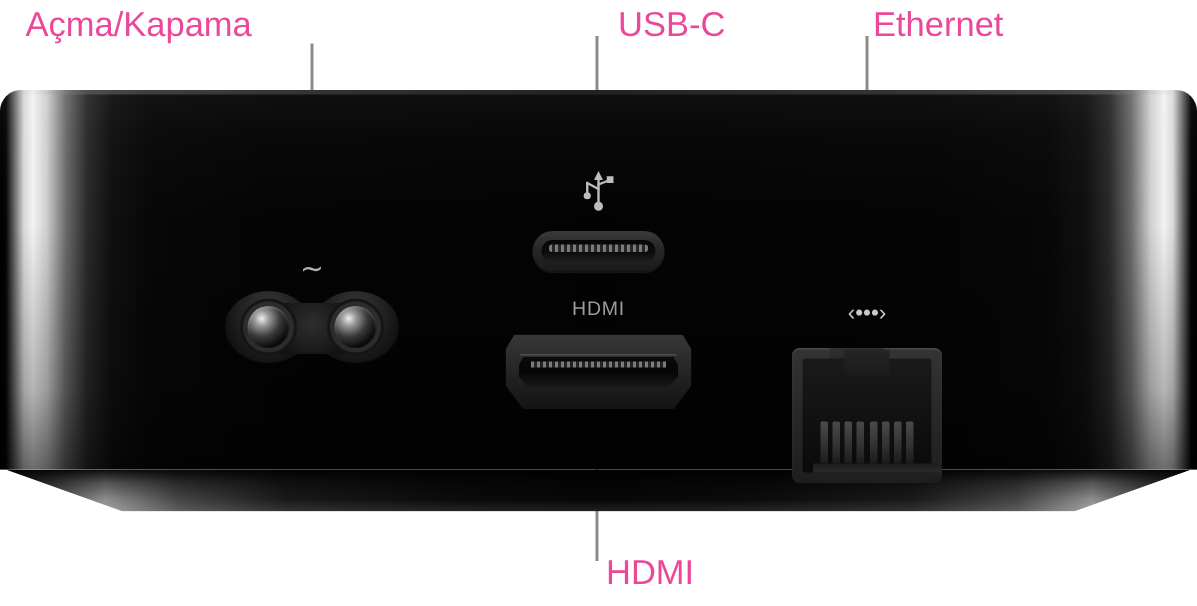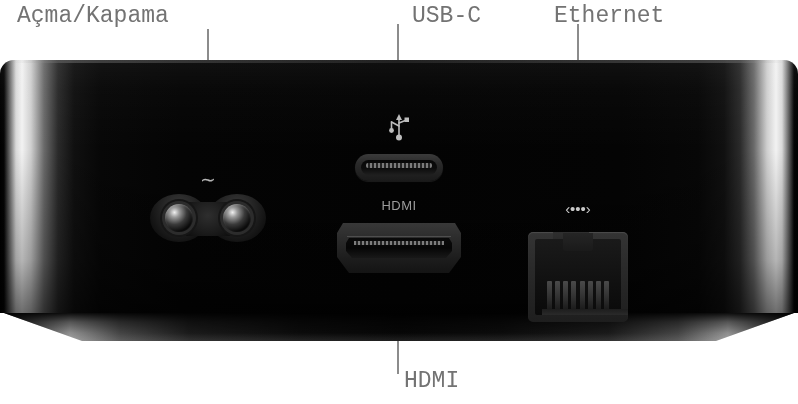--- a/index.html
+++ b/index.html
@@ -12,29 +12,29 @@
     height: 404px;
     position: relative;
     overflow: hidden;
     font-family: "Liberation Sans", sans-serif;
     -webkit-font-smoothing: antialiased;
   }
 
   
   .callout-label {
     position: absolute;
-    color: #737373;
+    color: #ec4899;
     font-size: 23px;
     line-height: 27px;
     white-space: nowrap;
-    font-family: Liberation Mono, monospace;
+    font-family: Liberation Sans, sans-serif;
   }
   #label-power   { left: 17px;  top: 3px; }
   #label-usbc    { left: 412px; top: 3px; }
-  #label-ethernet{ left: 554px; top: 3px; }
+  #label-ethernet{ left: 582px; top: 3px; }
   #label-hdmi-bottom { left: 404px; top: 368px; }
 
   
   .leader {
     position: absolute;
     width: 2px;
     background: #8c8c8c;
   }
   #leader-power    { left: 207px; top: 29px;  height: 144px; }
   #leader-usbc     { left: 397px; top: 24px;  height: 87px;  }

